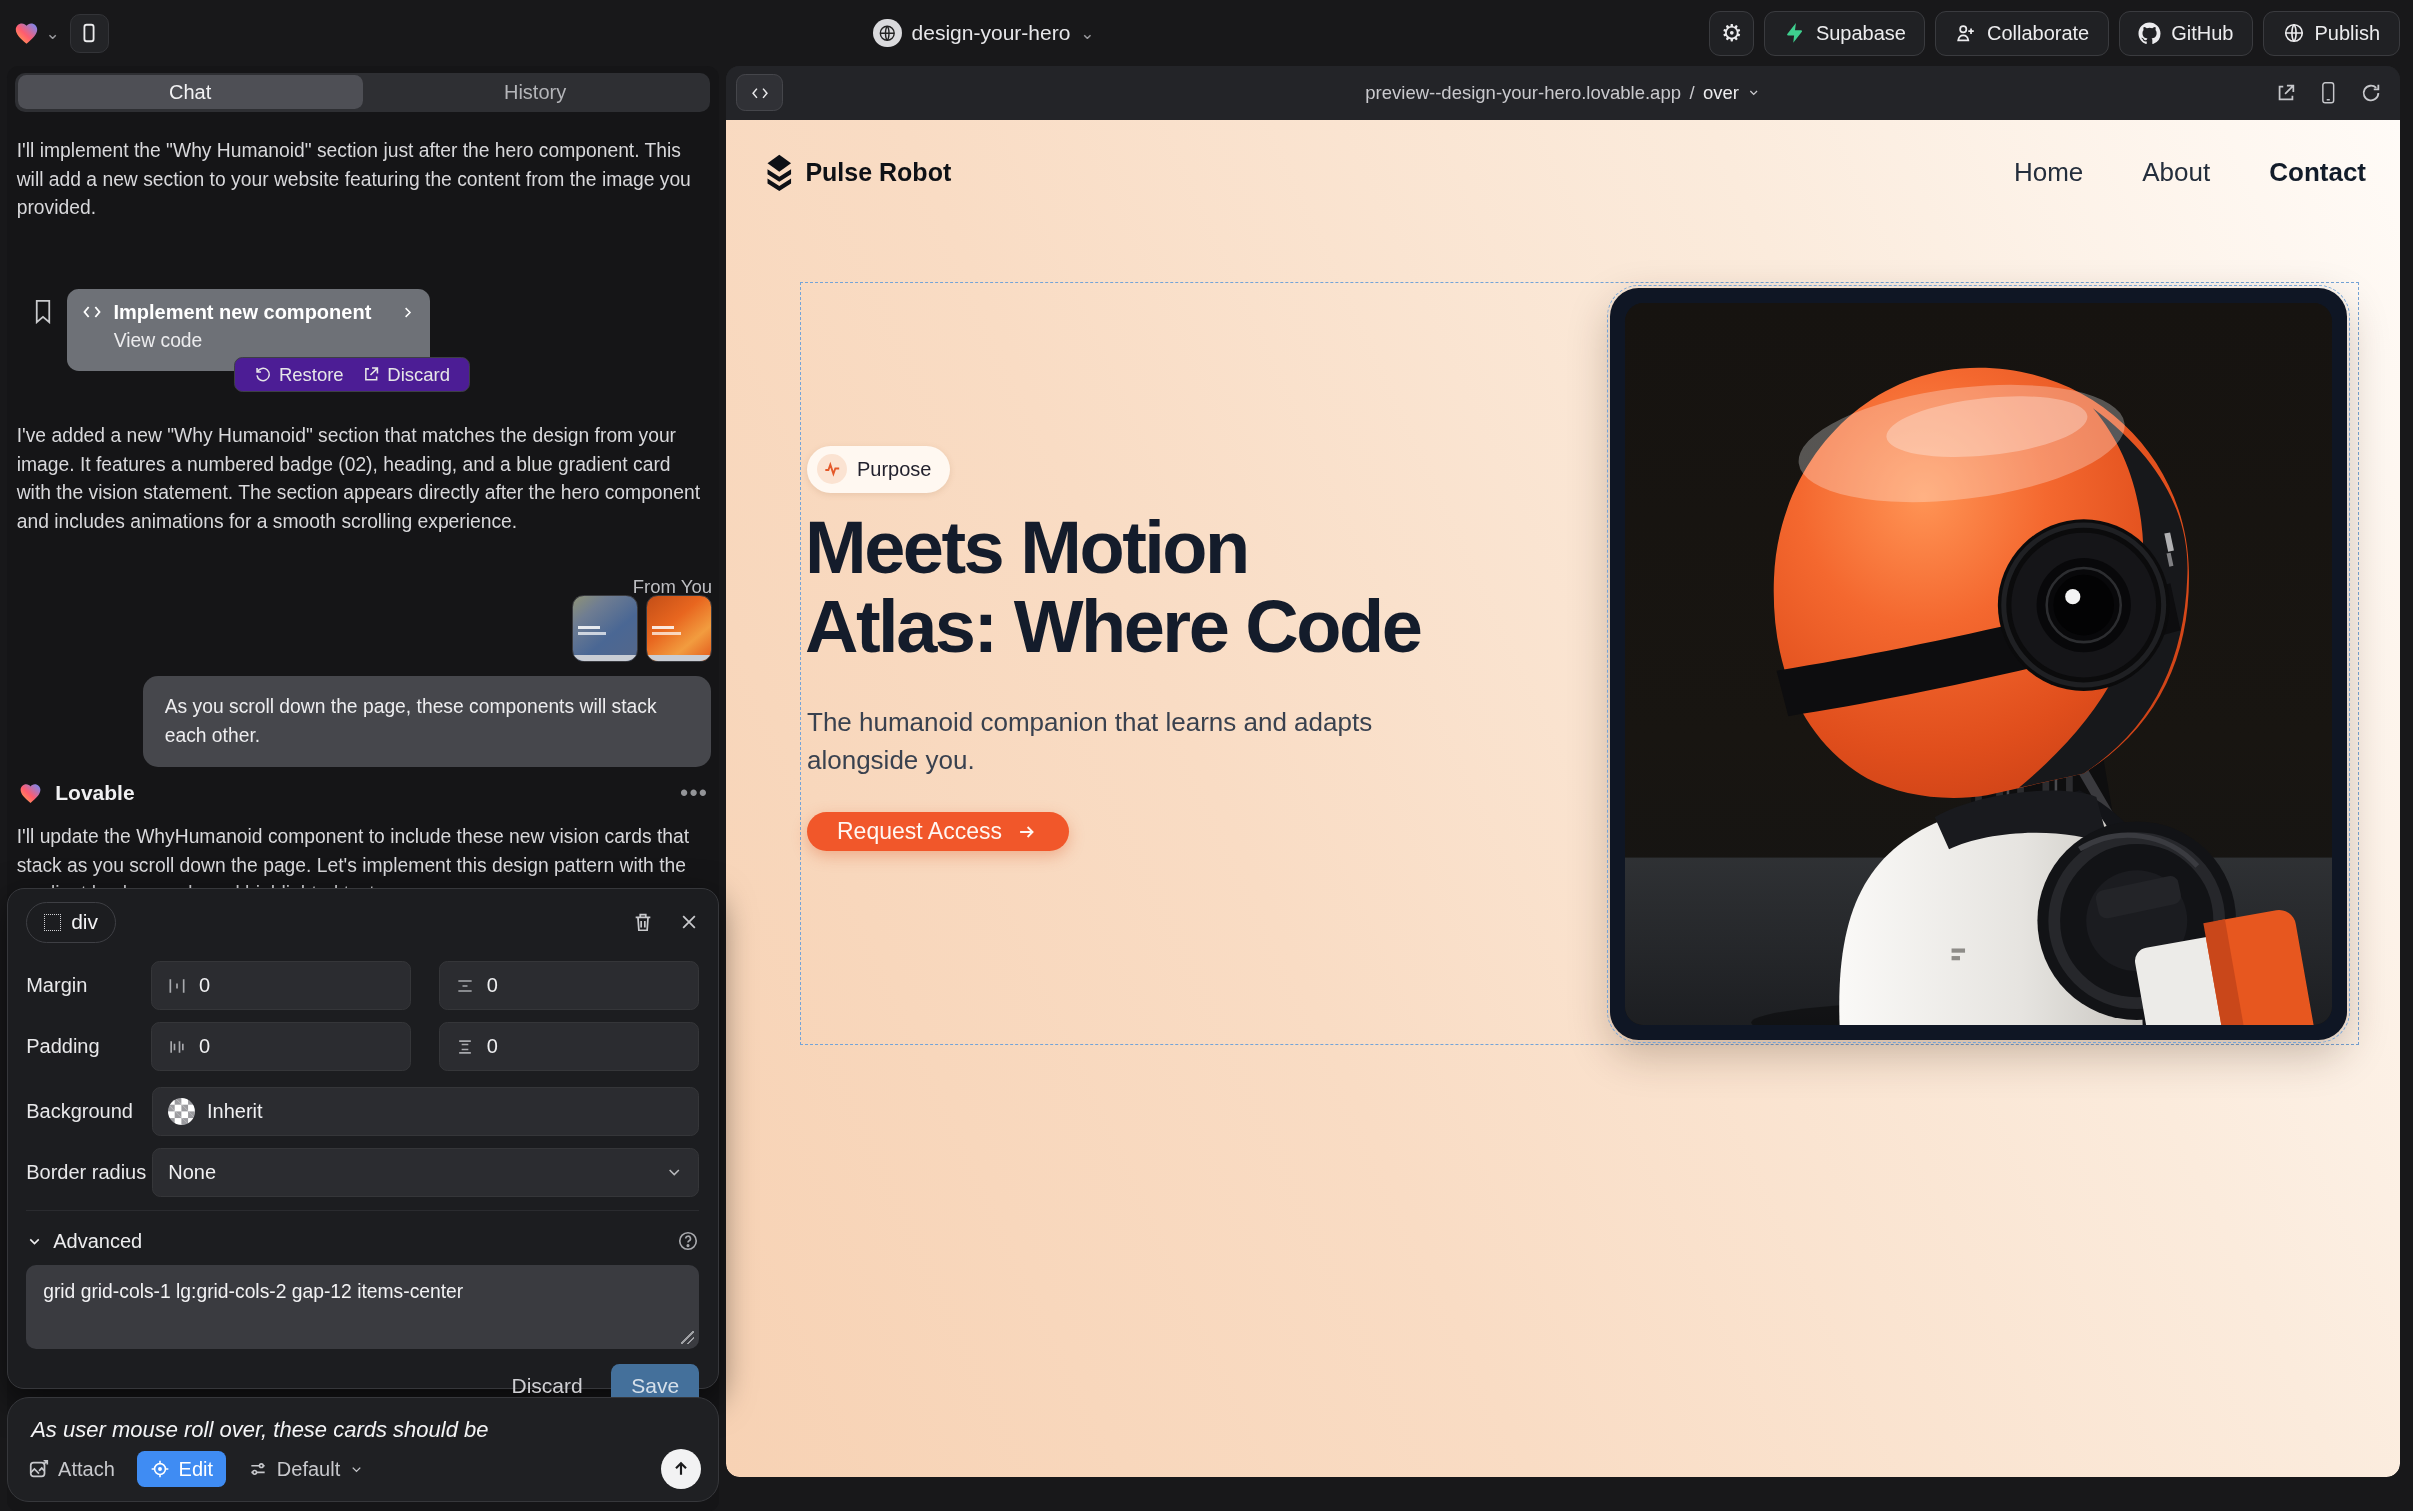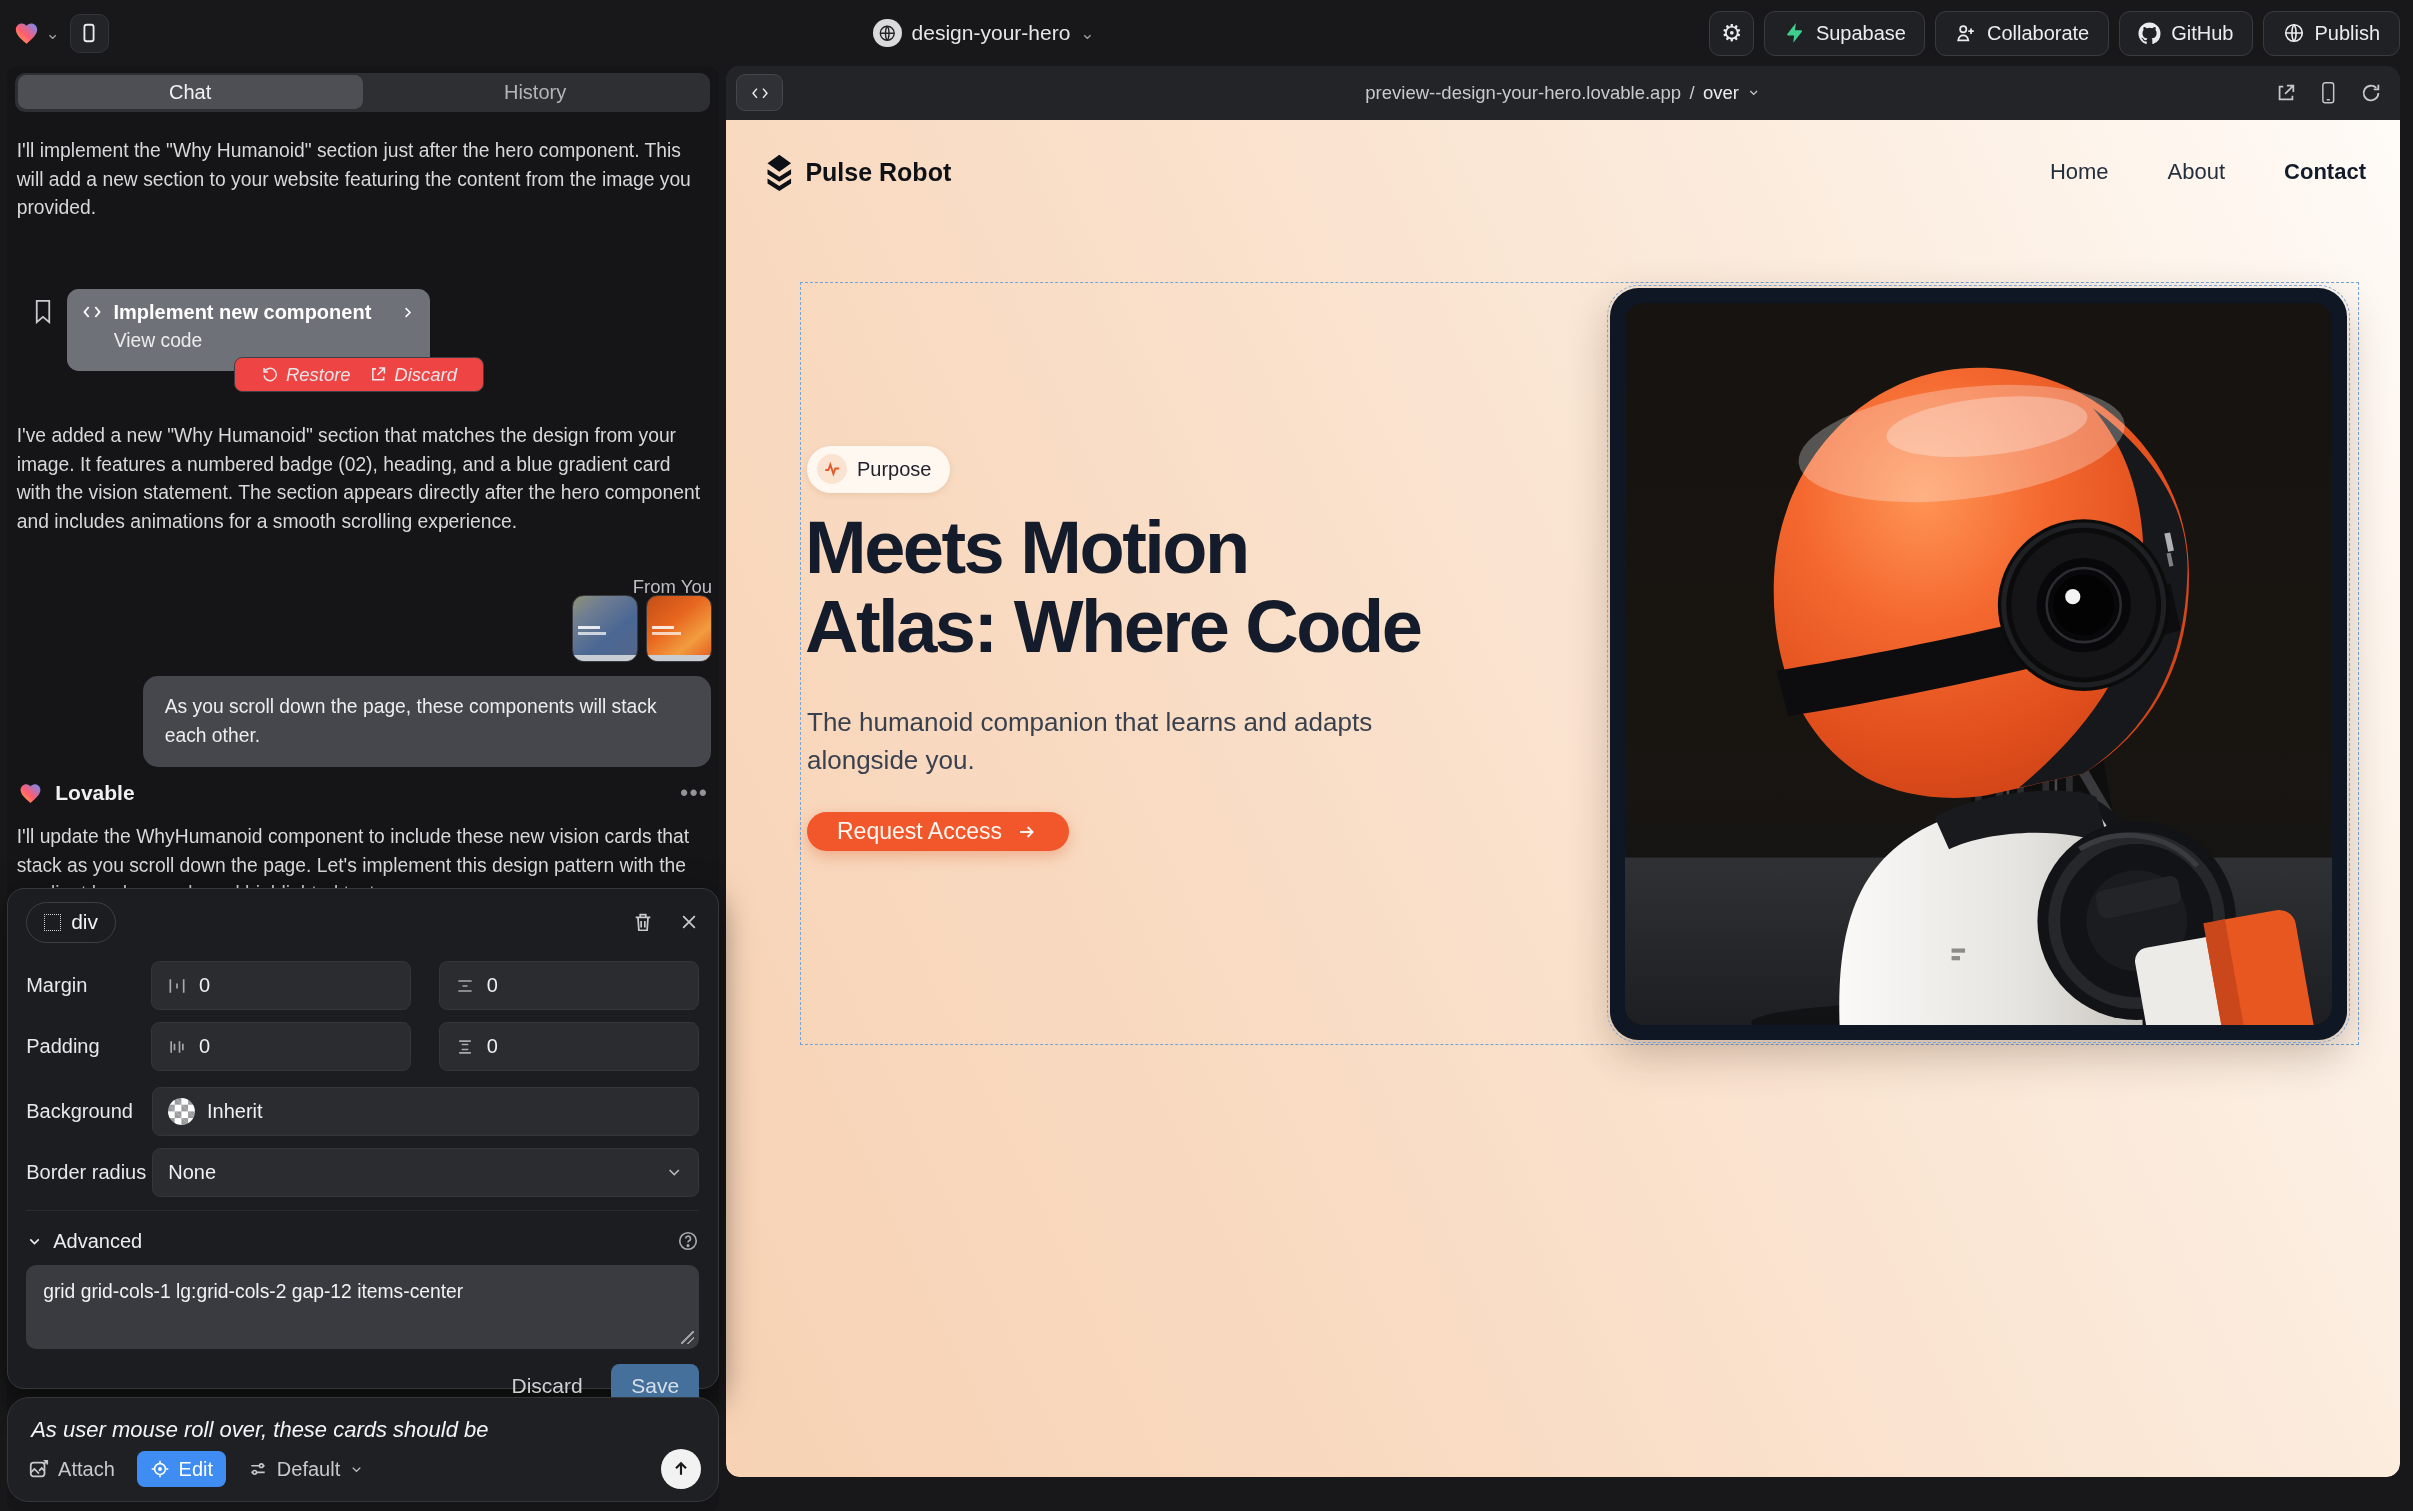--- a/index.html
+++ b/index.html
@@ -34,21 +34,21 @@
   #thumb-orange{ right:6.7px;   background:linear-gradient(140deg,#C34E17 0%,#E8661F 40%,#F29C3F 70%,#E2571B 100%); }
   .bubble { position:absolute; left:136px; top:610px; width:568px; background:#46474C; border-radius:15px; padding:17px 22px; color:#EDEDEF; font-size:19.3px; line-height:28.6px; }
   .lov-row { position:absolute; left:11.8px; top:714px; width:690px; display:flex; align-items:center; gap:11.8px; color:#F0F0F2; font-size:21px; font-weight:bold; }
   .dots { margin-left:auto; color:#939498; letter-spacing:1.7px; font-size:22px; }
 
   .comp-card { position:absolute; left:60px; top:223px; width:363px; height:82px; background:#6E7177; border-radius:11.8px; padding:11.8px 15px; color:#FFFFFF; }
   .comp-row1 { display:flex; align-items:center; gap:11.8px; font-size:20px; font-weight:bold; }
   .comp-row2 { margin-left:32px; margin-top:6.7px; font-size:19.3px; color:#ECECEE; font-weight:normal; }
   .comp-chev { margin-left:auto; }
   .bookmark-left { position:absolute; left:25px; top:233px; color:#C9CACD; }
-  .hover-bar { position:absolute; left:227px; top:291px; height:35px; background:#ef4444; border:0.8px solid #3E3F44; border-radius:8.4px; display:flex; align-items:center; gap:18.5px; padding:0 26px; color:#E6E6E8; font-size:18.5px;font-style:italic; }
+  .hover-bar { position:absolute; left:227px; top:291px; height:35px; background:#4c1d95; border:0.8px solid #3E3F44; border-radius:8.4px; display:flex; align-items:center; gap:18.5px; padding:0 19px; color:#E6E6E8; font-size:18.5px; }
   .hover-item { display:flex; align-items:center; gap:6.7px; cursor:pointer; }
 
   .ghost-card { position:absolute; left:60px; top:858px; width:357px; height:34px; background:#242528; border:0.8px solid #3A3B40; border-bottom:none; border-radius:13.4px 13.4px 0 0; }
   .bookmark-ghost { position:absolute; left:28.6px; top:870px; color:#9B9C9F; }
 
   
   #inspector { position:absolute; left:6.7px; top:888px; width:712px; height:501px; background:#1C1D20; border:0.8px solid #36373B; border-radius:17px; box-shadow:0 11.8px 34px rgba(0,0,0,.55); z-index:5; }
   .insp-header { position:absolute; left:18.5px; top:13.4px; right:18.5px; height:40px; display:flex; align-items:center; }
   .tag-pill { display:flex; align-items:center; gap:10px; border:0.8px solid #3E3F44; border-radius:22px; padding:7.6px 17px; color:#F2F2F4; font-size:21px; }
   .dash-sq { width:17px; height:17px; border:1.7px dotted #D2D2D6; }
@@ -86,21 +86,21 @@
   .pv-header { position:absolute; left:0; top:0; right:0; height:54px; background:#232428; }
   .code-btn { position:absolute; left:10px; top:8.4px; width:47px; height:37px; background:#303136; border:0.8px solid #45464B; border-radius:9.2px; display:flex; align-items:center; justify-content:center; color:#E8E8EA; cursor:pointer; }
   .pv-url { position:absolute; left:0; right:0; top:0; height:54px; display:flex; align-items:center; justify-content:center; gap:8.4px; color:#C9C9CD; font-size:18.5px; }
   .pv-page { color:#EDEDEF; }
   .pv-icons { position:absolute; right:18.5px; top:0; height:54px; display:flex; align-items:center; gap:22px; color:#C6C7CB; }
 
   .site { position:absolute; left:0; top:54px; right:0; bottom:0;
       background:linear-gradient(245deg,#FFFBF7 0%,#FBEBDC 30%,#F9DCC4 65%,#F7D2B4 100%); border-radius:0 0 13.4px 13.4px; overflow:hidden; }
   .site-header { position:absolute; left:39px; top:28.6px; right:34px; height:47px; display:flex; align-items:center; }
   .brand { display:flex; align-items:center; gap:11.8px; color:#0E1116; font-size:25px; font-weight:bold; }
-  .site-nav { margin-left:auto; display:flex; gap:59px; font-size:22px; color:#242E3C; }
+  .site-nav { margin-left:auto; display:flex; gap:59px; font-size:26px; color:#242E3C; }
   .site-nav .navlink { cursor:pointer; }
 
   .hero-select { position:absolute; left:74px; top:162px; width:1559px; height:763px; border:1.7px dashed #74A4D8; }
 
   .badge { position:absolute; left:81px; top:326px; display:flex; align-items:center; gap:10px; background:#FFF8F1; border-radius:25px; padding:8.4px 18.5px 8.4px 10px; box-shadow:0 1.7px 6.7px rgba(160,110,70,.18); font-size:20px; color:#23222E; }
   .badge-ico { width:30px; height:30px; border-radius:50%; background:#FBE3D2; display:flex; align-items:center; justify-content:center; }
   .h1 { position:absolute; left:79px; top:388px; font-size:74px; line-height:79px; font-weight:800; letter-spacing:-2.5px; color:#141C2B; }
   .sub { position:absolute; left:81px; top:583px; width:588px; font-size:26px; line-height:38px; color:#39414F; }
   .cta { position:absolute; left:81px; top:692px; display:flex; align-items:center; gap:13.4px; background:#F1572A; color:#FFF7F2; font-size:23px; border:none; border-radius:35px; padding:6px 30px; cursor:pointer; box-shadow:0 5px 15px rgba(220,90,40,.35); }
 

